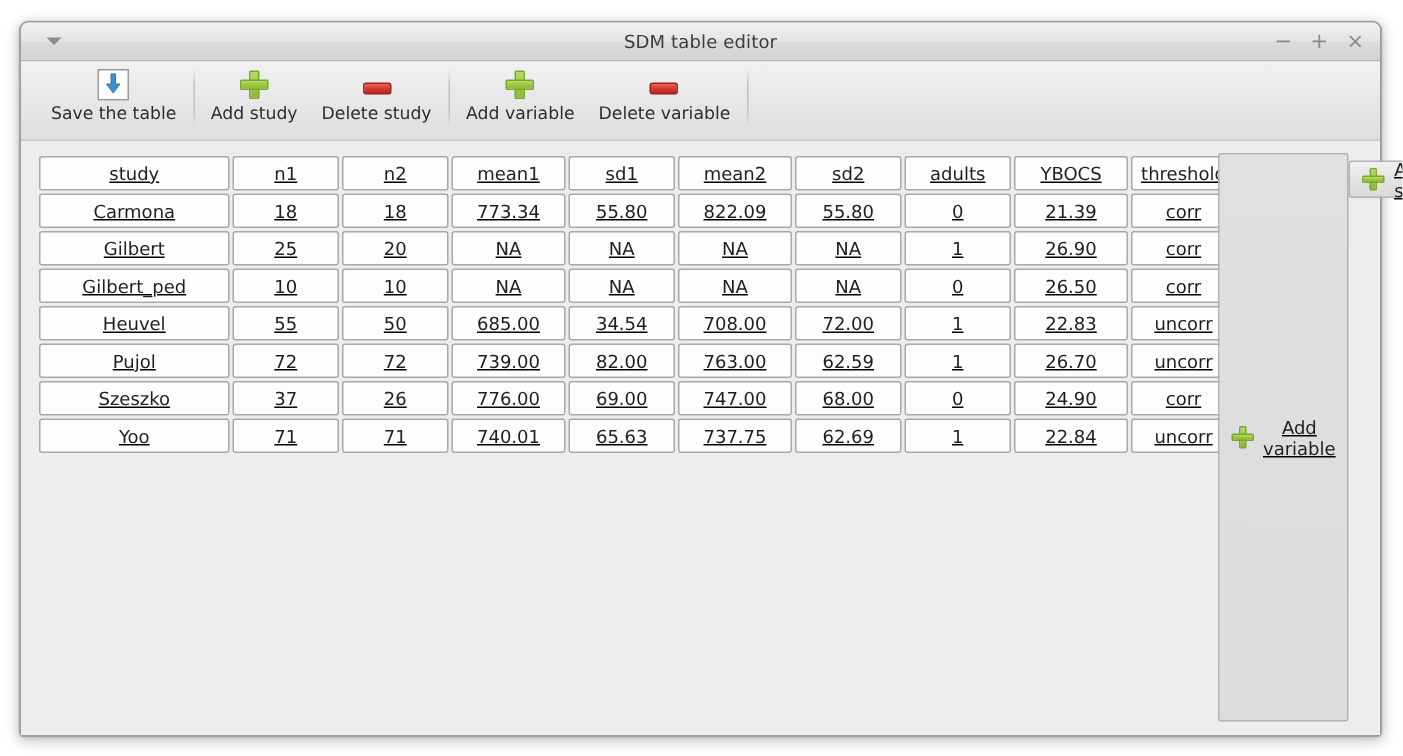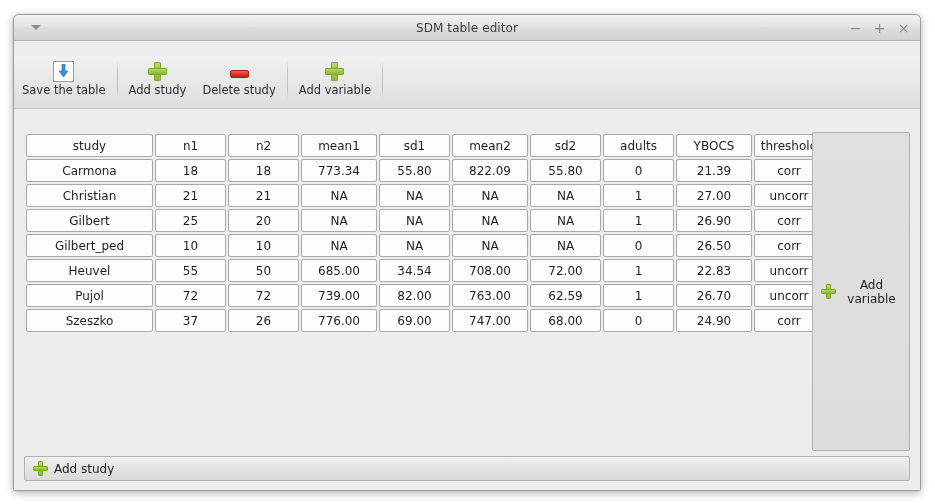--- a/index.html
+++ b/index.html
@@ -27,21 +27,20 @@
     top: 14px;
     width: 908px;
     height: 477px;
     background: #ededed;
     border: 1px solid #9d9d9d;
     border-radius: 6px 6px 3px 3px;
     box-shadow: 0 2px 9px rgba(0,0,0,0.30), 0 0 1px rgba(0,0,0,0.25);
     box-sizing: border-box;
     display: flex;
     flex-direction: column;
-    gap: 15px;
   }
 
   
   #titlebar {
     position: relative;
     height: 26px;
     min-height: 26px;
     border-radius: 5px 5px 0 0;
     background: linear-gradient(to bottom, #f2f2f2 0%, #e3e3e3 48%, #dcdcdc 52%, #d3d3d3 100%);
     border-bottom: 1px solid #b6b6b6;
@@ -98,20 +97,21 @@
   }
 
   
   #toolbar {
     height: 53px;
     min-height: 53px;
     background: linear-gradient(to bottom, #f1f1f1 0%, #e9e9e9 40%, #dedede 100%);
     border-bottom: 1px solid #c6c6c6;
     display: flex;
     align-items: flex-start;
+    padding-left: 12px;
     box-sizing: border-box;
   }
   .tb-item {
     height: 51px;
     display: flex;
     flex-direction: column;
     align-items: center;
     justify-content: flex-start;
     padding: 4px 8px 0 8px;
     cursor: pointer;
@@ -192,25 +192,26 @@
     box-sizing: border-box;
     border-radius: 1px;
   }
   .icon-plus-sm::before { left: 5px; top: 0; width: 5px; height: 15px; }
   .icon-plus-sm::after  { left: 0; top: 5px; width: 15px; height: 5px; }
 
   
   #content {
     flex: 1;
     display: flex;
-    flex-direction: column;
+    flex-direction: row;
     padding: 8px 10px 9px 10px;
     box-sizing: border-box;
     background: #ededed;
     min-height: 0;
+    text-decoration: underline;
   }
   #mid-row {
     flex: 1;
     display: flex;
     min-height: 0;
   }
 
   
   #table-wrap {
     width: 784px;
@@ -344,20 +345,26 @@
 
       <div class="tb-sep"></div>
 
       <div class="tb-item">
         <div class="tb-icon">
           <div class="icon-plus"></div>
         </div>
         <div class="tb-label">Add variable</div>
       </div>
 
+      <div class="tb-item">
+        <div class="tb-icon">
+          <div class="icon-minus"></div>
+        </div>
+        <div class="tb-label">Delete variable</div>
+      </div>
 
       <div class="tb-sep"></div>
 
 
     </div>
 
     <div id="content">
 
       <div id="mid-row">
 
@@ -396,32 +403,20 @@
                   <td>18</td>
                   <td>773.34</td>
                   <td>55.80</td>
                   <td>822.09</td>
                   <td>55.80</td>
                   <td>0</td>
                   <td>21.39</td>
                   <td>corr</td>
                 </tr>
                 <tr>
-                  <td>Christian</td>
-                  <td>21</td>
-                  <td>21</td>
-                  <td>NA</td>
-                  <td>NA</td>
-                  <td>NA</td>
-                  <td>NA</td>
-                  <td>1</td>
-                  <td>27.00</td>
-                  <td>uncorr</td>
-                </tr>
-                <tr>
                   <td>Gilbert</td>
                   <td>25</td>
                   <td>20</td>
                   <td>NA</td>
                   <td>NA</td>
                   <td>NA</td>
                   <td>NA</td>
                   <td>1</td>
                   <td>26.90</td>
                   <td>corr</td>
@@ -467,20 +462,32 @@
                   <td>37</td>
                   <td>26</td>
                   <td>776.00</td>
                   <td>69.00</td>
                   <td>747.00</td>
                   <td>68.00</td>
                   <td>0</td>
                   <td>24.90</td>
                   <td>corr</td>
                 </tr>
+                <tr>
+                  <td>Yoo</td>
+                  <td>71</td>
+                  <td>71</td>
+                  <td>740.01</td>
+                  <td>65.63</td>
+                  <td>737.75</td>
+                  <td>62.69</td>
+                  <td>1</td>
+                  <td>22.84</td>
+                  <td>uncorr</td>
+                </tr>
               </tbody>
           </table>
         </div>
 
         <div id="side-panel">
           <button id="add-variable-side">
             <span class="icon-plus-sm"></span>
             <span>Add variable</span>
           </button>
         </div>

